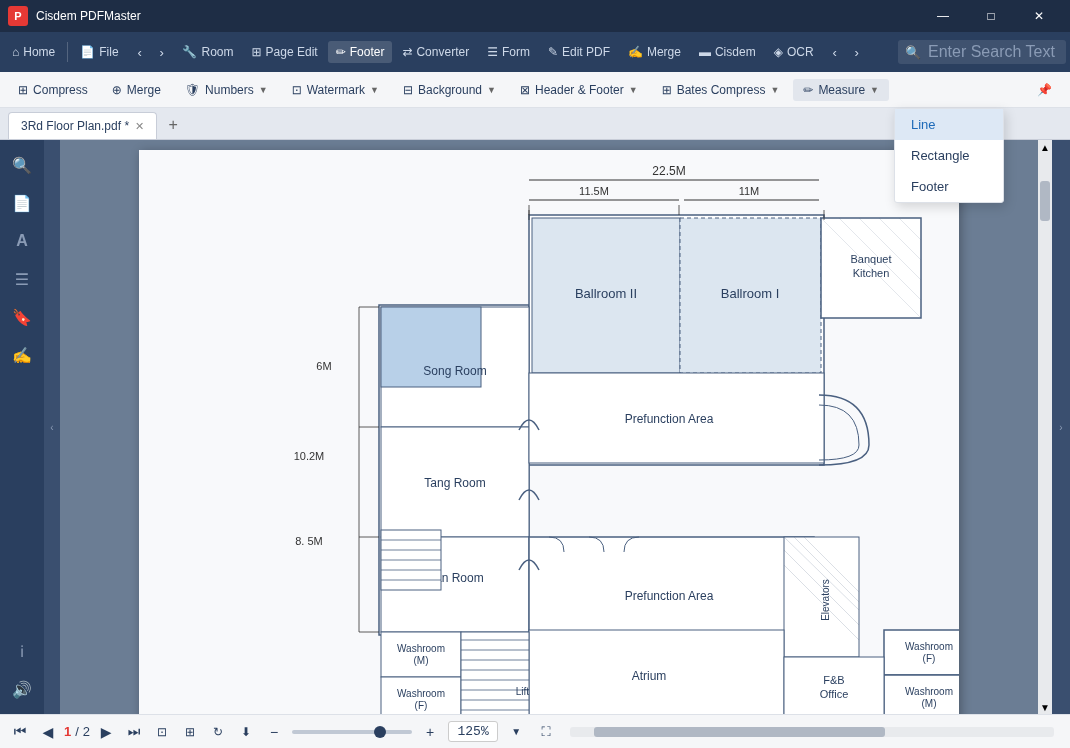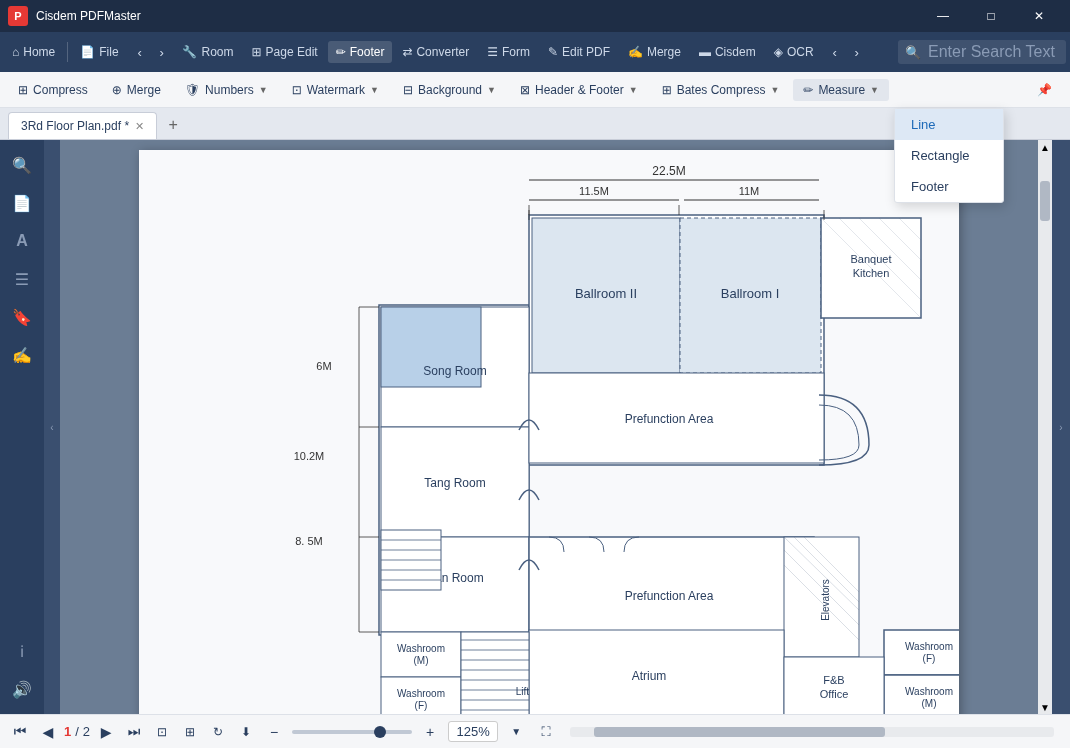--- a/index.html
+++ b/index.html
@@ -241,20 +241,21 @@
       cursor: pointer;
     }
     .zoom-level {
       font-size: 13px; color: #2a3f5f;
       border: 1px solid #ccc;
       padding: 2px 6px;
       border-radius: 3px;
       background: white;
       min-width: 50px;
       text-align: center;
+      font-family: Liberation Mono, monospace;
     }
 
     
     #measure-dropdown {
       position: absolute;
       top: 108px;
       right: 66px;
       background: white;
       border: 1px solid #dde1e8;
       border-radius: 3px;

